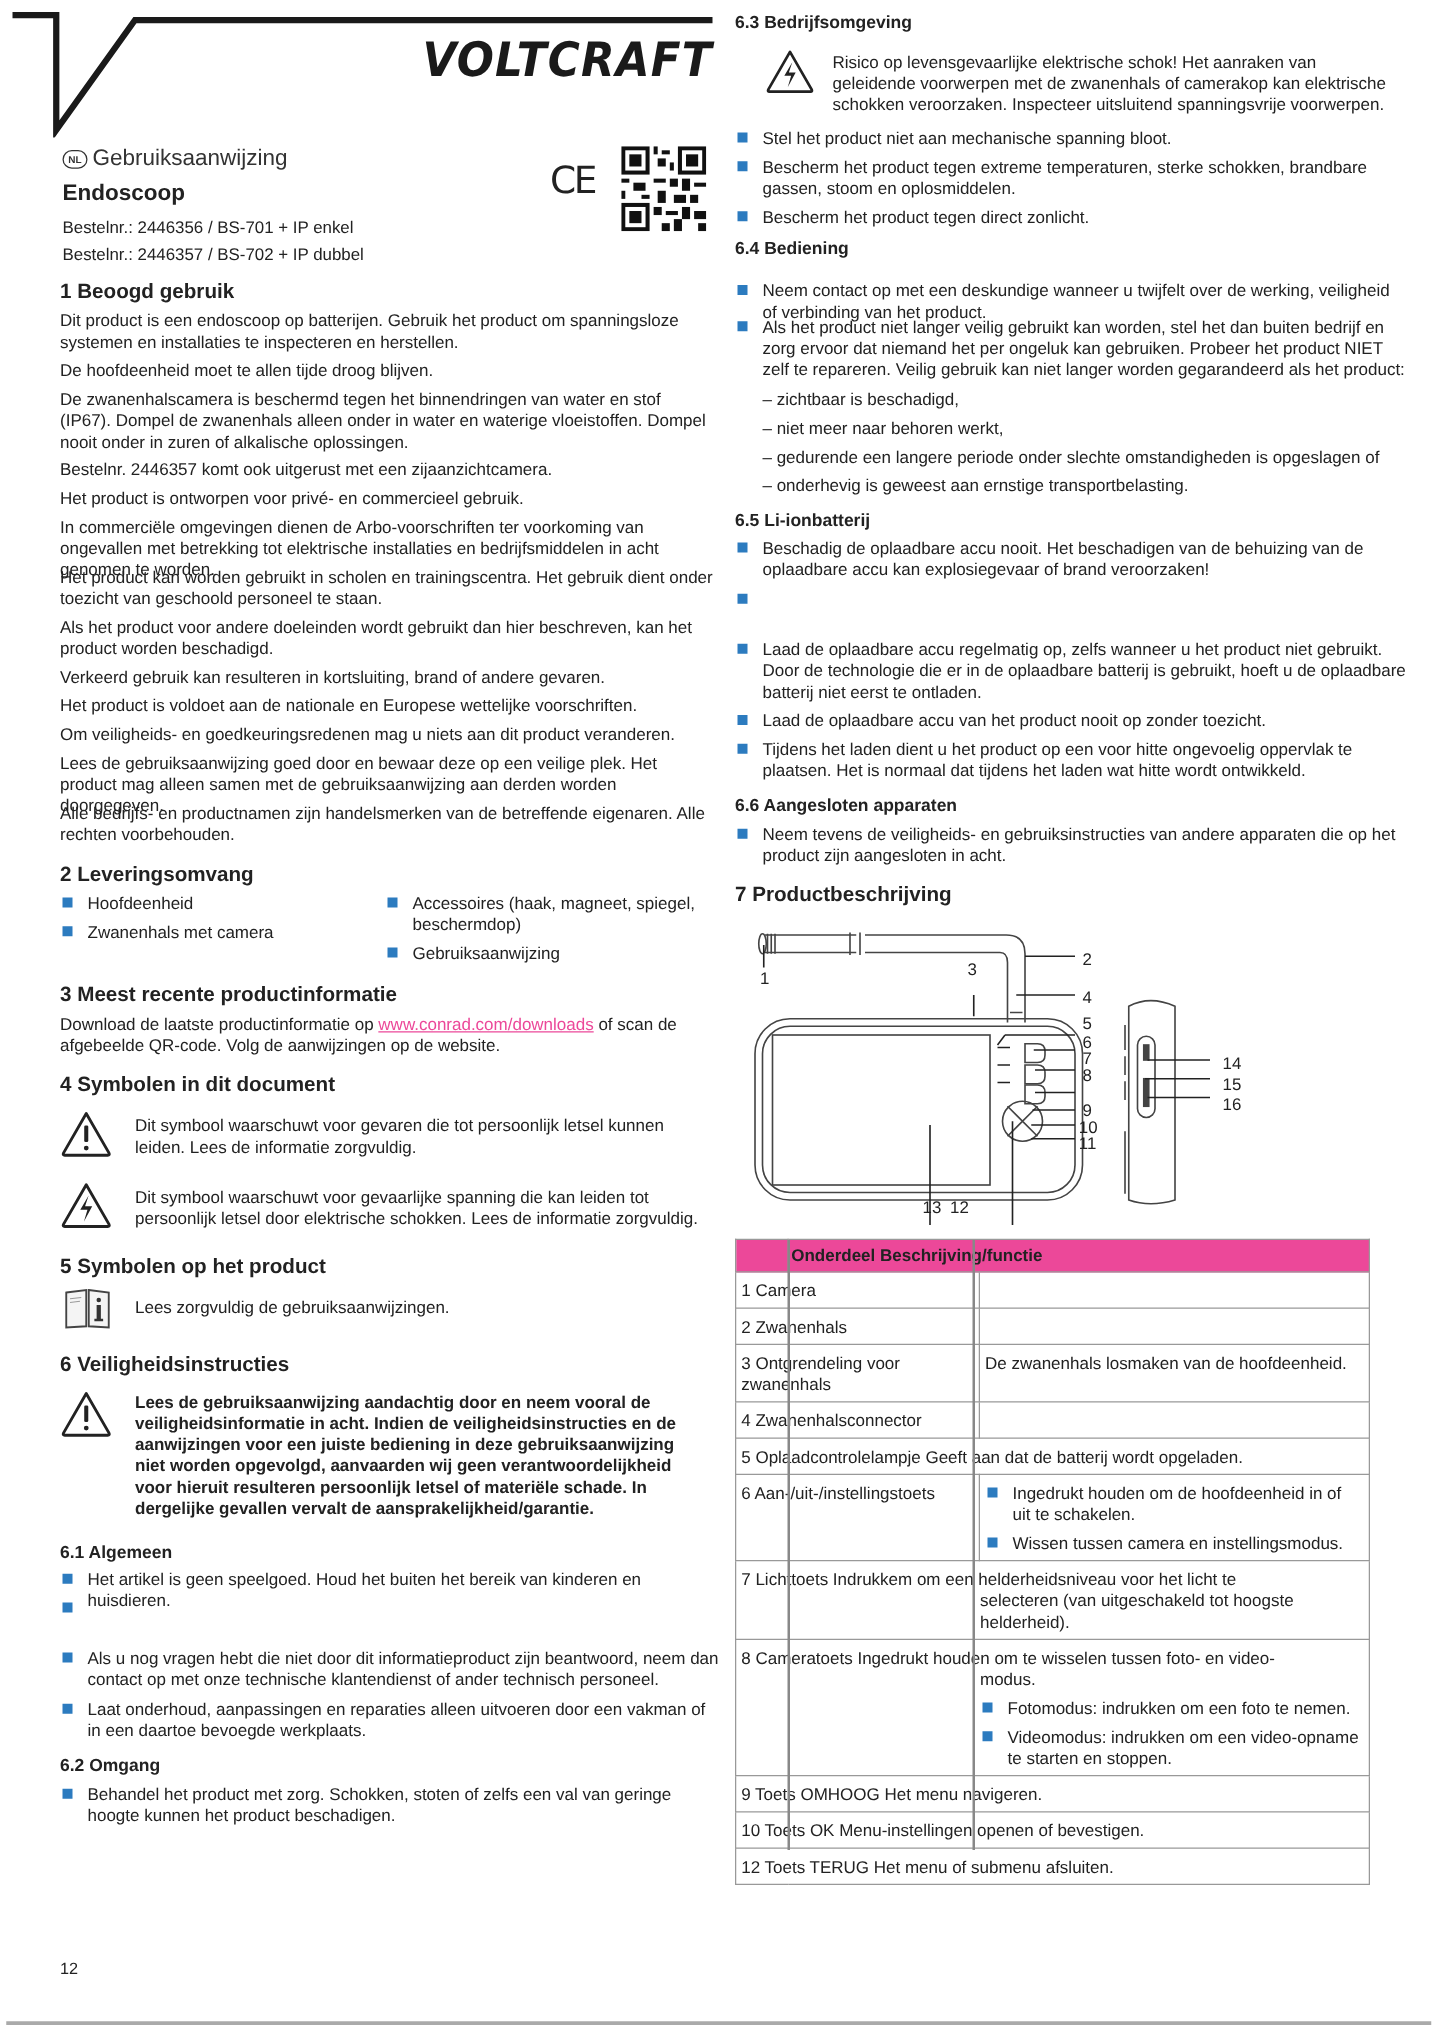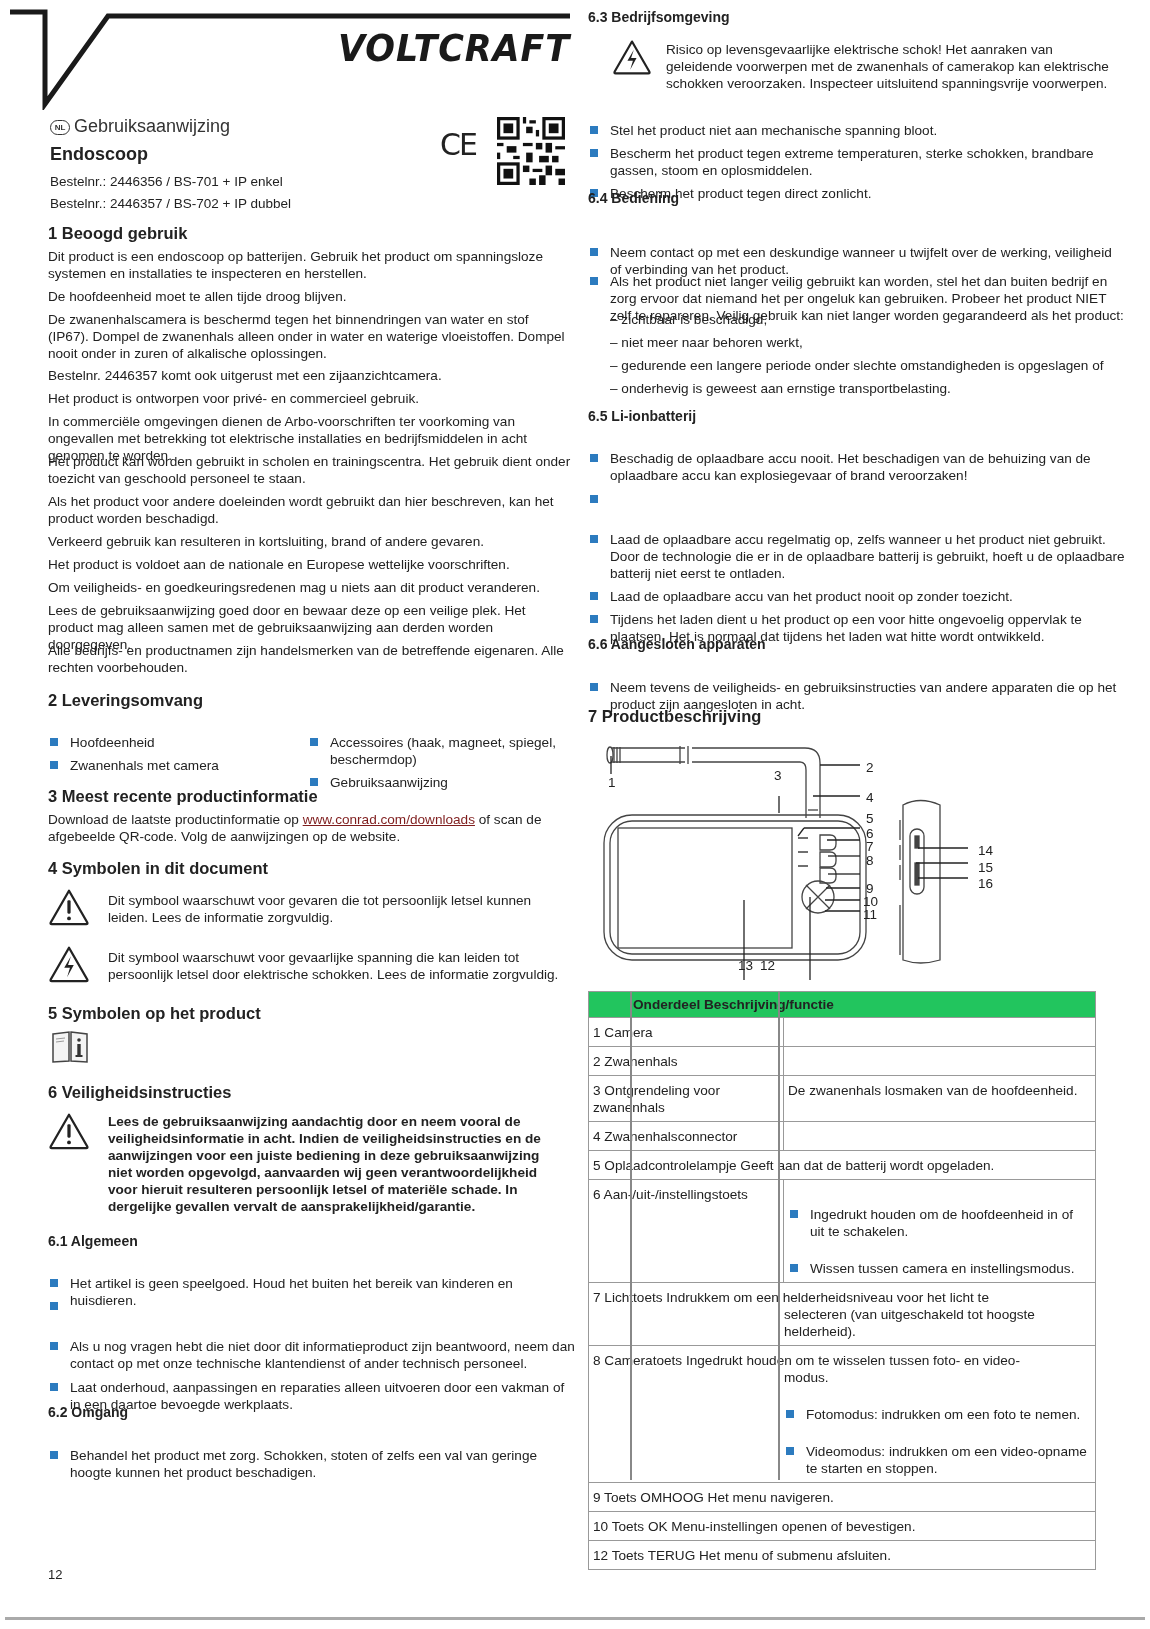--- a/index.html
+++ b/index.html
@@ -3,27 +3,27 @@
 <meta charset="utf-8">
 <style>
   html, body { margin:0; padding:0; background:#ffffff; }
   body { width:1150px; height:1629px; position:relative; overflow:hidden;
          font-family:"Liberation Sans", sans-serif; color:#222; font-size:13.6px; line-height:17px; }
   .abs { position:absolute; }
   p { margin:0; }
   .h1 { font-weight:bold; font-size:16.5px; line-height:20px; color:#222; position:absolute; }
   .h2 { font-weight:bold; font-size:14px; line-height:18px; color:#222; position:absolute; }
   .para { position:absolute; width:525px; }
-  .bullet { position:absolute; padding-left:22px;margin-top:20px; }
+  .bullet { position:absolute; padding-left:22px; }
   .bullet .sq { position:absolute; left:2px; top:4px; width:8px; height:8px; background:#2c7bbf; }
   .dash { position:absolute; }
   .warn-row { position:absolute; }
   .warn-icon { position:absolute; left:0; top:0; width:42px; height:42px; }
   .warn-text { position:absolute; left:60px; top:0; }
-  a.link { color:#7f1d1d; text-decoration:underline; }
+  a.link { color:#ec4899; text-decoration:underline; }
   .logo { position:absolute; left:338px; top:40px; font-family:"DejaVu Sans", sans-serif; font-weight:bold;
           font-style:italic; font-size:38px; letter-spacing:1px; color:#1a1a1a; transform:scaleX(0.92); transform-origin:left; }
   .doc-title { position:absolute; left:50px; top:118px; font-size:18px; color:#333; }
   .nl-badge { display:inline-block; width:18px; height:13px; border:1.5px solid #333; border-radius:8px;
               font-size:8px; line-height:13px; text-align:center; font-weight:bold; margin-right:4px; vertical-align:2px; }
   .prod-name { position:absolute; left:50px; top:146px; font-weight:bold; font-size:18px; }
   .order { position:absolute; left:50px; font-size:13.5px; }
   .ce { position:absolute; left:440px; top:136px; font-size:30px; font-family:"DejaVu Sans", sans-serif; letter-spacing:-2px; }
   .qr { position:absolute; left:497px; top:117px; width:68px; height:68px; }
   table.parts { position:absolute; left:606px; top:1020px; width:524px; border-collapse:collapse; font-size:13.6px; }
@@ -130,20 +130,21 @@
 <div class="warn-row" style="left:48px;top:1030px;width:525px;height:36px">
   <svg style="position:absolute;left:2px;top:0" width="40" height="34" viewBox="0 0 40 34">
     <path d="M3 4 L19 2 L19 31 L3 32 Z" fill="#f4f4f4" stroke="#444" stroke-width="1.5"></path>
     <path d="M21 2 L37 4 L37 32 L21 31 Z" fill="#f4f4f4" stroke="#444" stroke-width="1.5"></path>
     <line x1="6" y1="9" x2="15" y2="8" stroke="#999"></line>
       <line x1="6" y1="12" x2="14" y2="11" stroke="#999"></line>
     <circle cx="29" cy="10" r="1.8" fill="#333"></circle>
       <rect x="27.3" y="14" width="3.4" height="12" fill="#333"></rect>
       <rect x="25.5" y="25" width="7" height="2" fill="#333"></rect>
   </svg>
+  <div class="warn-text" style="width:465px;top:7px">Lees zorgvuldig de gebruiksaanwijzingen.</div>
 </div>
 
 <div class="h1" style="left:48px;top:1082px">6 Veiligheidsinstructies</div>
 <div class="warn-row" style="left:48px;top:1110px;width:525px;height:110px">
   <svg class="warn-icon" viewBox="0 0 44 40">
     <path d="M22 3 L41 36 Q42 38 40 38 L4 38 Q2 38 3 36 Z" fill="none" stroke="#222" stroke-width="2.4" stroke-linejoin="round"></path>
     <rect x="20.3" y="13" width="3.4" height="14" rx="1.2" fill="#222"></rect>
       <circle cx="22" cy="32" r="2" fill="#222"></circle>
   </svg>
   <div class="warn-text" style="width:455px;top:3px;font-weight:bold">Lees de gebruiksaanwijzing aandachtig door en neem vooral de veiligheidsinformatie in acht. Indien de veiligheidsinstructies en de aanwijzingen voor een juiste bediening in deze gebruiksaanwijzing niet worden opgevolgd, aanvaarden wij geen verantwoordelijkheid voor hieruit resulteren persoonlijk letsel of materiële schade. In dergelijke gevallen vervalt de aansprakelijkheid/garantie.</div>
@@ -259,21 +260,21 @@
 <div class="diag-label" style="left:978px;top:859px">15</div>
 <div class="diag-label" style="left:978px;top:875px">16</div>
 
 <table class="parts" style="left:588px;top:991px;width:508px">
   <colgroup>
       <col style="width:42px">
       <col style="width:153px">
       <col>
     </colgroup>
   <tbody>
-      <tr style="background:#22c55e">
+      <tr style="background:#ec4899">
     <td style="padding:4px"></td>
     <td colspan="2" style="font-weight:bold;padding:4px 4px 4px 2px">Onderdeel Beschrijving/functie</td>
   </tr>
   <tr>
         <td colspan="2">1 Camera</td>
         <td></td>
       </tr>
   <tr>
         <td colspan="2">2 Zwanenhals</td>
         <td></td>

